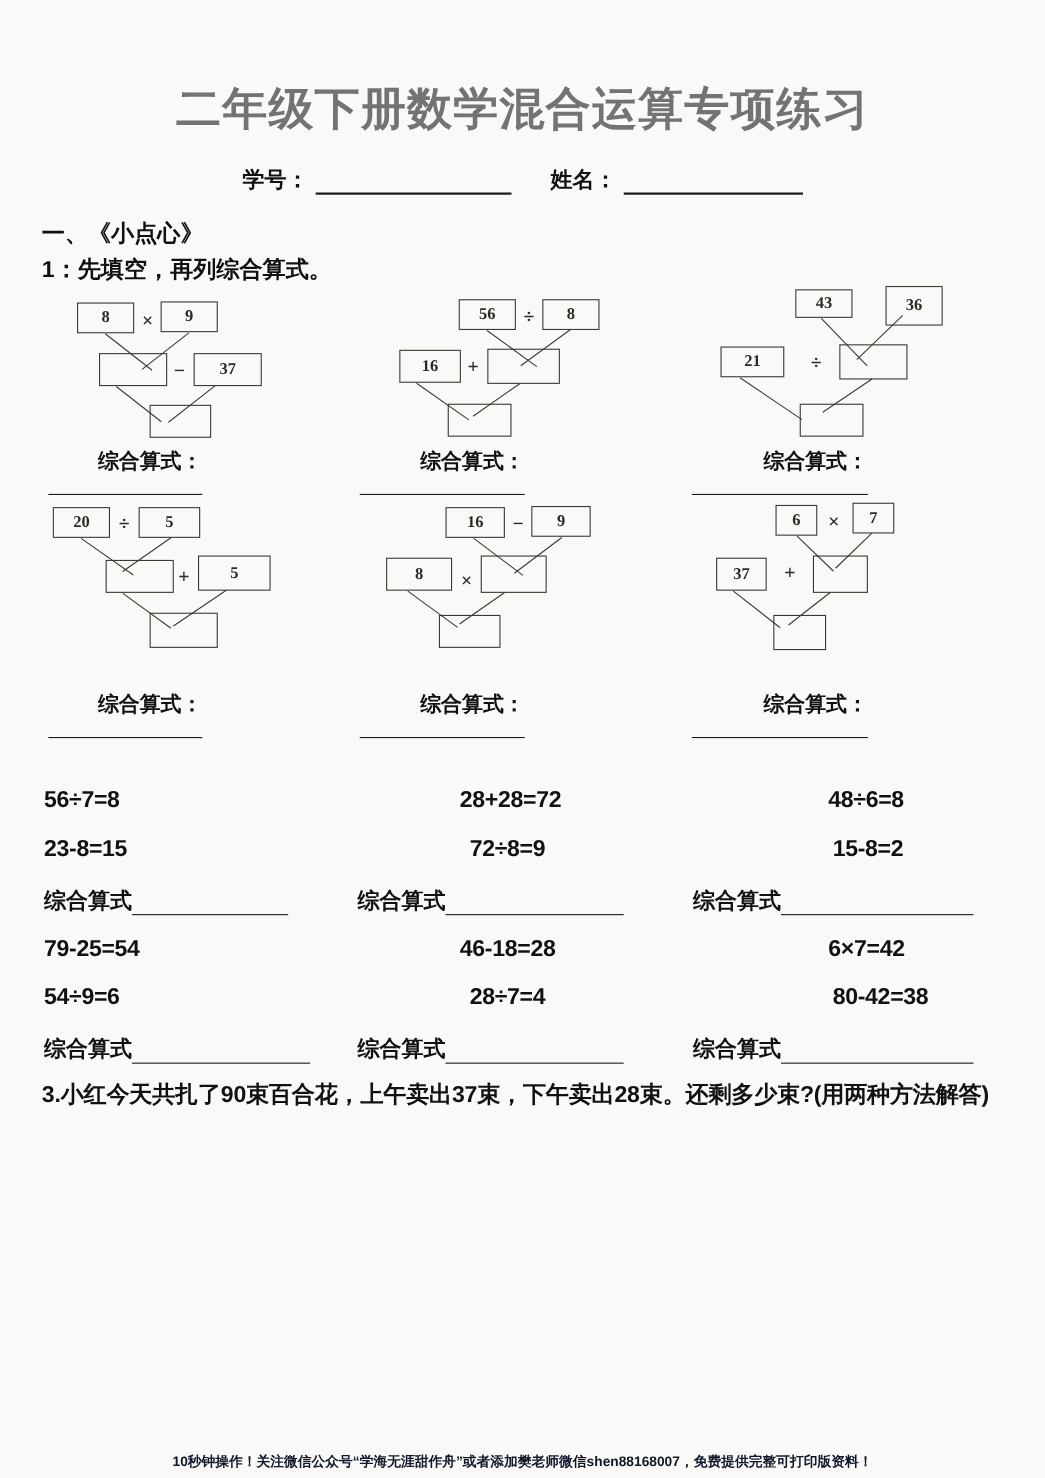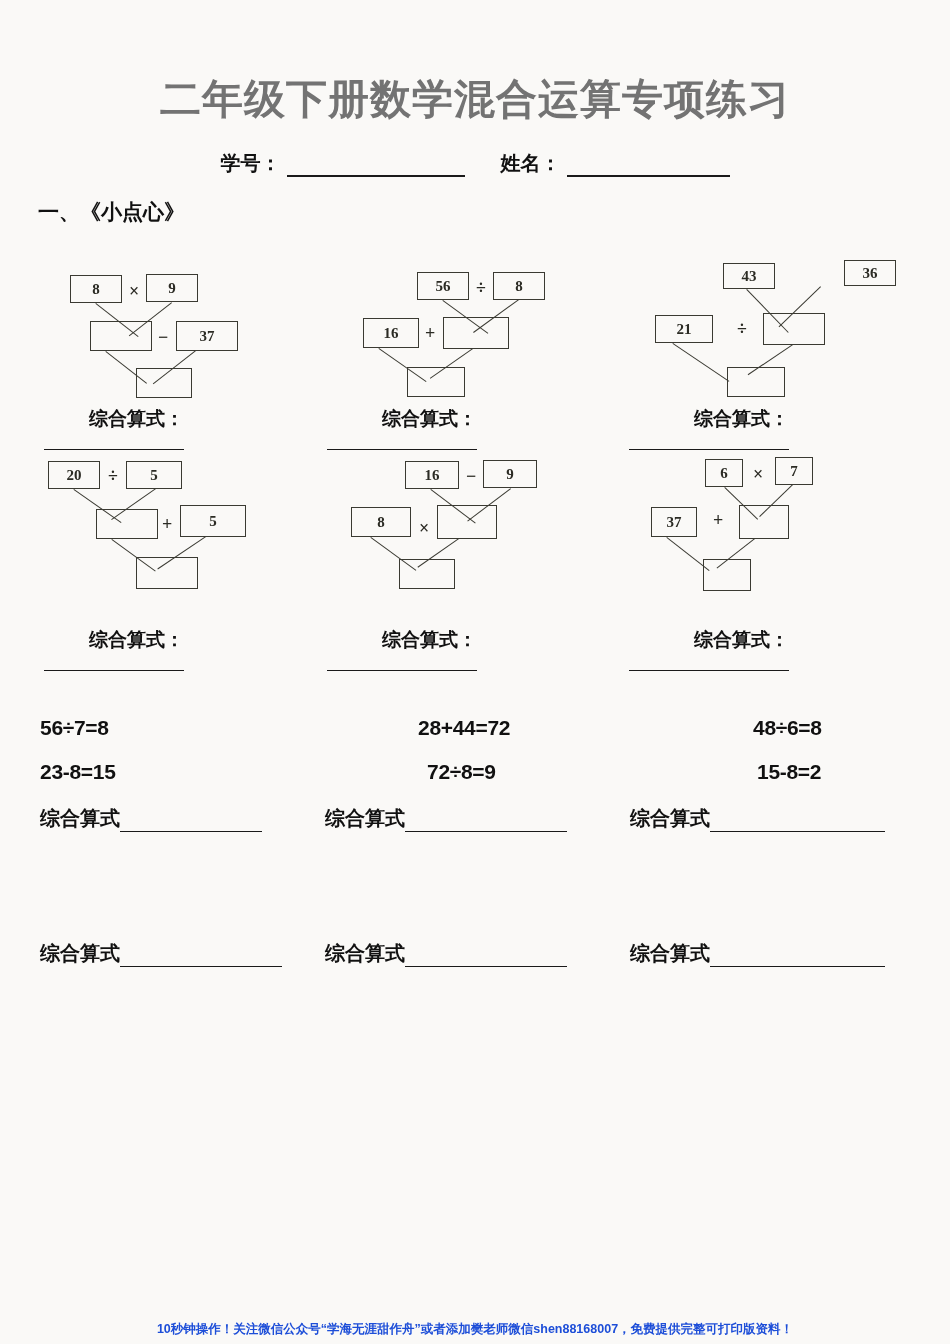--- a/index.html
+++ b/index.html
@@ -224,21 +224,21 @@
 
   
   .footer {
     position: absolute;
     bottom: 6px;
     left: 0;
     width: 950px;
     text-align: center;
     font-size: 12.5px;
     font-weight: 700;
-    color: #1d4ed8;
+    color: #0f172a;
     white-space: nowrap;
   }
 </style>
 </head>
 <body>
 
 <div class="page">
 
   <div class="title">二年级下册数学混合运算专项练习</div>
 
@@ -247,20 +247,21 @@
       <span class="idlabel">学号：</span>
       <span class="idblank num"></span>
     </div>
     <div class="idfield">
       <span class="idlabel">姓名：</span>
       <span class="idblank name"></span>
     </div>
   </div>
 
   <div class="sec-head" id="sec1-title">一、《小点心》</div>
+  <div class="sec-head" id="q1-title">1：先填空，再列综合算式。</div>
 
   <div class="diagram-row" id="drow1">
 
     <div class="diagram dg-col0">
       <div class="dg-inner">
         <div class="box" style="left:42px;  top:20px; width:52px; height:28px;">8</div>
         <div class="op" style="left:101px; top:27px;">×</div>
         <div class="box" style="left:118px; top:19px; width:52px; height:28px;">9</div>
 
         <div class="conn" style="left:68px;  top:48px; width:54px; transform:rotate(38deg);"></div>
@@ -293,21 +294,21 @@
         <div class="conn" style="left:34px;  top:93px; width:58px; transform:rotate(35deg);"></div>
         <div class="conn" style="left:128px; top:94px; width:52px; transform:rotate(145deg);"></div>
 
         <div class="box" style="left:62px;  top:112px; width:58px; height:30px;"></div>
       </div>
     </div>
 
     <div class="diagram dg-col2">
       <div class="dg-inner">
         <div class="box" style="left:78px;  top:8px;  width:52px; height:26px;">43</div>
-        <div class="box" style="left:160px; top:5px;  width:52px; height:26px;margin-left:39px;">36</div>
+        <div class="box" style="left:160px; top:5px;  width:52px; height:36px;">36</div>
 
         <div class="conn" style="left:102px; top:34px; width:60px; transform:rotate(46deg);"></div>
         <div class="conn" style="left:176px; top:32px; width:58px; transform:rotate(136deg);"></div>
 
         <div class="box" style="left:10px;  top:60px; width:58px; height:28px;">21</div>
         <div class="op" style="left:92px;  top:65px;">÷</div>
         <div class="box" style="left:118px; top:58px; width:62px; height:32px;"></div>
 
         <div class="conn" style="left:28px;  top:88px; width:68px; transform:rotate(34deg);"></div>
         <div class="conn" style="left:148px; top:90px; width:54px; transform:rotate(146deg);"></div>
@@ -407,21 +408,21 @@
     <div class="zh-item zh-c2">
       <span>综合算式：</span>
       <span class="zh-blank w3"></span>
     </div>
   </div>
 
 
   <div class="eq-group" id="eqgrp1">
     <div class="eq-line">
       <span class="eq-cell eq-a">56÷7=8</span>
-      <span class="eq-cell eq-b">28+44=72</span>
+      <span class="eq-cell eq-b">28+28=72</span>
       <span class="eq-cell eq-c">48÷6=8</span>
     </div>
     <div class="eq-line">
       <span class="eq-cell eq-a">23-8=15</span>
       <span class="eq-cell eq-b2">72÷8=9</span>
       <span class="eq-cell eq-c2">15-8=2</span>
     </div>
   </div>
 
   <div class="ans-row" id="ansrow1">
@@ -432,32 +433,45 @@
     <div class="ans-item ans-c1">
       <span>综合算式</span>
       <span class="ans-blank w2"></span>
     </div>
     <div class="ans-item ans-c2">
       <span>综合算式</span>
       <span class="ans-blank w3"></span>
     </div>
   </div>
 
+  <div class="eq-group" id="eqgrp2">
+    <div class="eq-line">
+      <span class="eq-cell eq-a">79-25=54</span>
+      <span class="eq-cell eq-b">46-18=28</span>
+      <span class="eq-cell eq-c">6×7=42</span>
+    </div>
+    <div class="eq-line">
+      <span class="eq-cell eq-a">54÷9=6</span>
+      <span class="eq-cell eq-b2">28÷7=4</span>
+      <span class="eq-cell eq-c2">80-42=38</span>
+    </div>
+  </div>
 
   <div class="ans-row" id="ansrow2">
     <div class="ans-item ans-c0">
       <span>综合算式</span>
       <span class="ans-blank w2"></span>
     </div>
     <div class="ans-item ans-c1">
       <span>综合算式</span>
       <span class="ans-blank w2"></span>
     </div>
     <div class="ans-item ans-c2">
       <span>综合算式</span>
       <span class="ans-blank w3"></span>
     </div>
   </div>
 
+  <div id="q3-text">3.小红今天共扎了90束百合花，上午卖出37束，下午卖出28束。还剩多少束?(用两种方法解答)</div>
 
   <div class="footer">10秒钟操作！关注微信公众号“学海无涯甜作舟”或者添加樊老师微信shen88168007，免费提供完整可打印版资料！</div>
 
 </div>
 
 </body></html>

